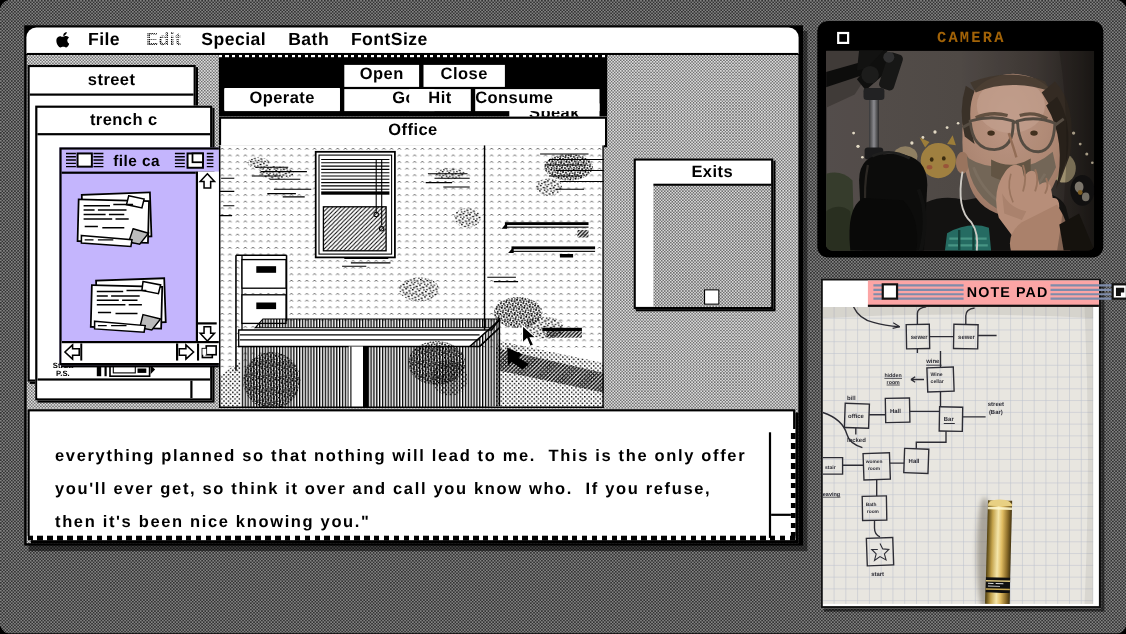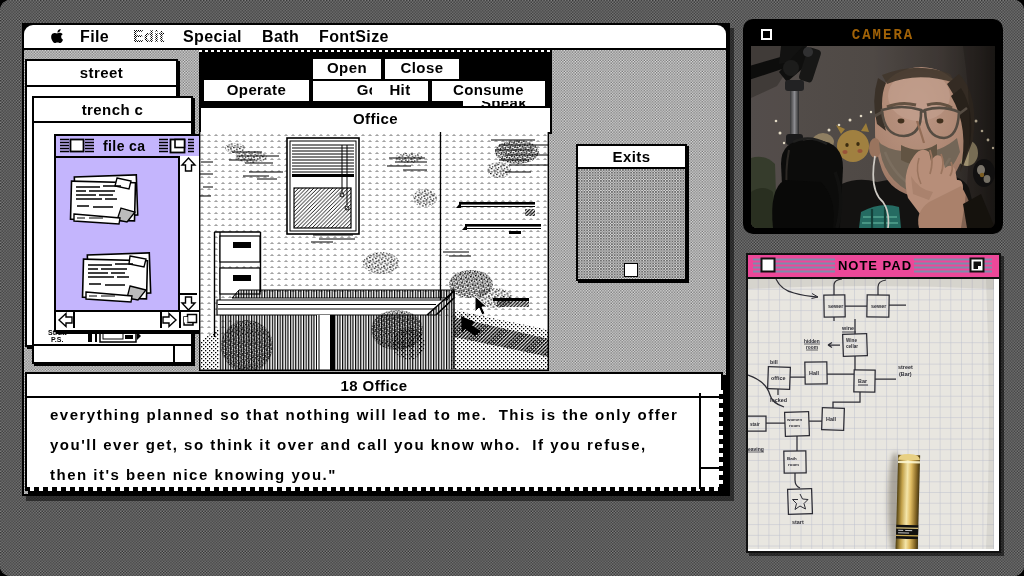--- a/index.html
+++ b/index.html
@@ -149,21 +149,21 @@
 
     <div class="abs" style="left:177px;top:27px;width:353px;height:56px;background:#000;">
       <div class="abs" style="left:0;top:0;width:353px;height:2px;background:repeating-linear-gradient(90deg,#fff 0 3px,#000 3px 6px);"></div>
       <div class="abs chicago btn" style="left:5px;top:9px;width:105px;height:20px;background:#fff;font-size:15px;text-align:center;margin-top:21px;">Examine</div>
       <div class="abs chicago btn" style="left:114px;top:9px;width:68px;height:20px;background:#fff;font-size:15px;text-align:center;">Open</div>
       <div class="abs chicago btn" style="left:186px;top:9px;width:74px;height:20px;background:#fff;font-size:15px;text-align:center;">Close</div>
       <div class="abs chicago btn" style="left:264px;top:9px;width:82px;height:20px;background:#fff;font-size:15px;text-align:center;margin-top:35px;">Speak</div>
       <div class="abs chicago btn" style="left:5px;top:31px;width:105px;height:20px;background:#fff;font-size:15px;text-align:center;">Operate</div>
       <div class="abs chicago btn" style="left:114px;top:31px;width:55px;height:20px;background:#fff;font-size:15px;text-align:center;padding-left:27px;">Go</div>
       <div class="abs chicago btn" style="left:173px;top:31px;width:56px;height:20px;background:#fff;font-size:15px;text-align:center;">Hit</div>
-      <div class="abs chicago btn" style="left:233px;top:31px;width:113px;height:20px;background:#fff;font-size:15px;text-align:center;">Consume</div>
+      <div class="abs chicago btn" style="left:233px;top:31px;width:113px;height:20px;background:#fff;font-size:15px;">Consume</div>
     </div>
 
     <div class="abs chicago" style="left:177px;top:83px;width:349px;height:22px;background:#fff;border:2px solid #000;text-align:center;font-size:15px;padding-top:2px;">Office</div>
 
     <div class="abs" style="left:177px;top:109px;width:350px;height:239px;background:#fff;">
       <svg width="350" height="239" viewBox="0 0 350 239" id="scene">
         <defs>
           <pattern id="chev" width="7" height="6" patternUnits="userSpaceOnUse">
             <path d="M1.6 4 l1.4 -1.4 1.4 1.4" stroke="#000" stroke-width="0.75" fill="none" opacity="0.8"></path>
           </pattern>
@@ -303,31 +303,30 @@
         <path d="M262 184 l14 6 -4 3 10 6 -6 5 -10 -7 -3 4 z" fill="#000"></path>
 
         <path d="M276 164 l0 16 4 -4 3 7 3 -1.5 -3 -6.5 5 0 z" fill="#000" stroke="#fff" stroke-width="1"></path>
 
         <path d="M0.7 0 V239 M349.3 0 V239" stroke="#000" stroke-width="1.4"></path>
         <path d="M0 238.3 H350" stroke="#000" stroke-width="1.4"></path>
       </svg>
     </div>
 
 
-    <div class="abs" style="left:554px;top:121px;width:107px;height:133px;background:#fff;border:2px solid #000;box-shadow:2px 2px 0 #000;">
+    <div class="abs" style="left:554px;top:121px;width:107px;height:133px;background:#fff;border:2px solid #000;box-shadow:2px 2px 0 #000;padding-left:16px;">
       <div class="tbar chicago" style="height:19px;font-size:15px;padding-top:2px;">Exits</div>
       <div class="dither2" style="height:110px;position:relative;">
 
         <div class="abs" style="left:46px;top:94px;width:12px;height:12px;background:#fff;border:1.5px solid #000;"></div>
       </div>
     </div>
 
     <div class="abs" style="left:3px;top:349px;width:694px;height:115px;background:#fff;border:2px solid #000;box-shadow:3px 3px 0 #000;">
 
-      <div class="tbar chicago" style="height:19px;font-size:15px;padding-top:3px;">18 Office</div>
 
       <div class="chicago" style="position:absolute;left:7px;top:26px;font-size:15px;line-height:30px;letter-spacing:1.5px;white-space:pre;margin-left:16px;">everything planned so that nothing will lead to me.  This is the only offer
 you'll ever get, so think it over and call you know who.  If you refuse,
 then it's been nice knowing you."</div>
 
       <div class="abs" style="left:-2px;bottom:-2px;width:698px;height:4px;background:repeating-linear-gradient(90deg,#000 0 5px,#fff 5px 9px);"></div>
       <div class="abs" style="right:-2px;top:16px;width:4px;height:99px;background:repeating-linear-gradient(0deg,#000 0 5px,#fff 5px 9px);"></div>
 
       <div class="abs" style="right:0;top:19px;width:20px;bottom:0;border-left:2px solid #000;">
         <div class="abs" style="left:0;bottom:0;width:18px;height:20px;border-top:2px solid #000;"></div>
@@ -486,21 +485,21 @@
         <path d="M84 126 q10 24 2 56" stroke="#0f0f0f" stroke-width="3.5" fill="none"></path>
 
         <rect width="244" height="182" fill="#241f1c" opacity="0.12"></rect>
         <path d="M0 0 h244 v182 h-34 q16 -91 2 -182 z" fill="#171310" opacity="0.28"></path>
       </svg>
     </div>
   </div>
 
   <div class="abs" id="notepad" style="left:746px;top:253px;width:251px;height:296px;background:#fff;border:2.5px solid #111;box-shadow:3px 3px 0 rgba(0,0,0,0.55);">
 
-    <div style="height:22px;position:relative;border-bottom:2px solid #111;background:#ec4899;">
+    <div style="height:22px;position:relative;border-bottom:2px solid #111;background:#fca5a5;margin-left:41px;">
       <svg width="246" height="20" viewBox="0 0 246 20">
         <g stroke="#7e8cab" stroke-width="2">
           <path d="M5 4.5h8M5 8.5h8M5 12.5h8M5 16.5h8"></path>
           <path d="M27 4.5h60M27 8.5h60M27 12.5h60M27 16.5h60"></path>
           <path d="M166 4.5h56M166 8.5h56M166 12.5h56M166 16.5h56"></path>
           <path d="M236 4.5h8M236 8.5h8M236 12.5h8M236 16.5h8"></path>
         </g>
         <rect x="13.5" y="3.5" width="13" height="13" fill="#fff" stroke="#111" stroke-width="2"></rect>
         <rect x="222.5" y="3.5" width="13" height="13" fill="#fff" stroke="#111" stroke-width="2"></rect>
         <path d="M225.5 14 v-7.5 h7.5 v4.5 h-3 v3 z" fill="#111"></path>

